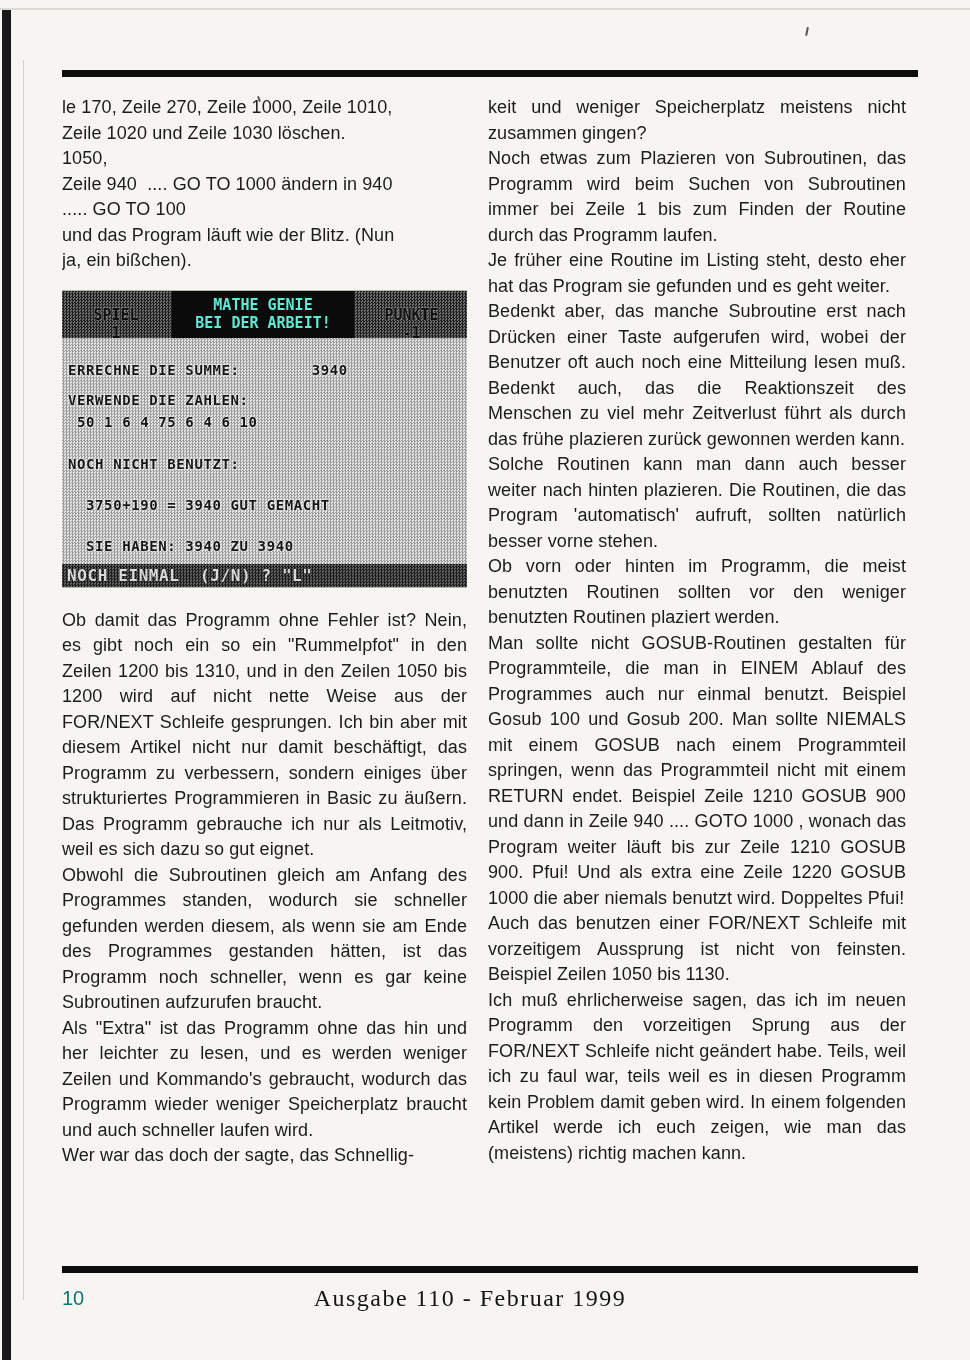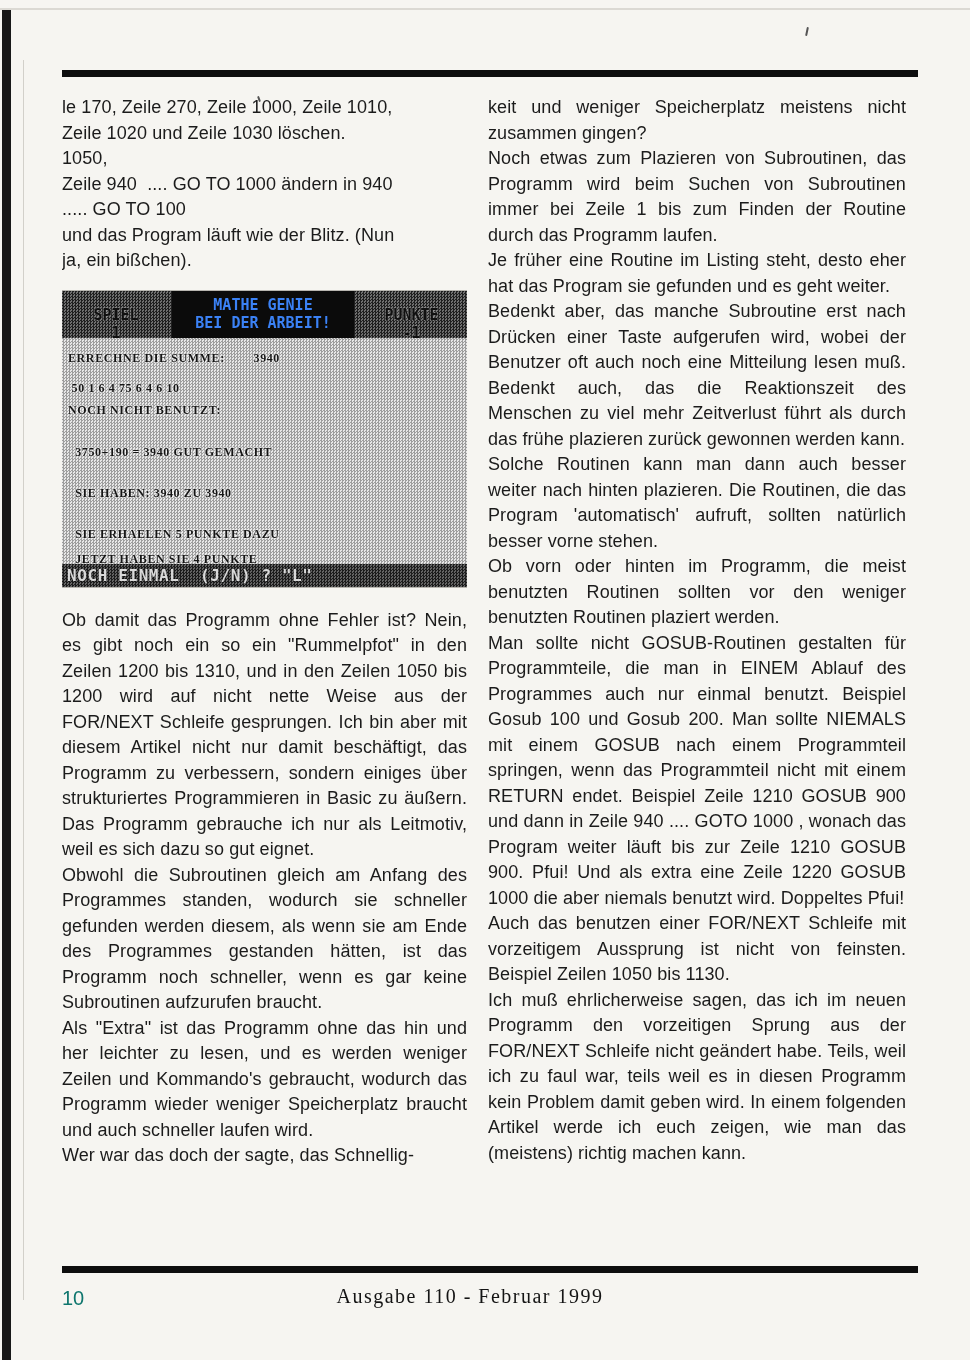--- a/index.html
+++ b/index.html
@@ -41,26 +41,26 @@
   .scr-header{
     height:47px;display:flex;flex:0 0 auto;
     background:repeating-conic-gradient(#1f1f1f 0% 25%, #6f6f6f 0% 50%) 0 0 / 3px 3px;
   }
   .scr-h-side{
     width:108px;text-align:center;font-size:15px;line-height:18px;padding-top:15px;
     color:#101010;text-shadow:0 0 2px rgba(230,230,230,.7);
   }
   .scr-h-right{flex:1;}
   .scr-title{
-    width:182px;margin:0 2px;background:#0b0b0b;color:#3b82f6;
+    width:182px;margin:0 2px;background:#0b0b0b;color:#5eead4;
     text-align:center;font-size:15px;line-height:18px;padding-top:5px;
   }
   .scr-body{
-    flex:1;overflow:hidden;padding:4px 0 0 6px;
-    font-size:12px;color:#151515;font-family:Liberation Serif, serif;
+    flex:1;overflow:hidden;padding:16px 0 0 6px;
+    font-size:14px;color:#151515;
   }
   .scr-line{
     white-space:pre;line-height:21px;letter-spacing:.6px;
     text-shadow:0 0 2px rgba(255,255,255,.95), 0 0 3px rgba(255,255,255,.85);
   }
   .scr-line:nth-child(1){margin-top:6px;}
   .scr-line:nth-child(2){margin-top:9px;}
   .scr-line:nth-child(3){margin-top:1px;}
   .scr-line:nth-child(4){margin-top:21px;}
   .scr-line:nth-child(5){margin-top:20px;}
@@ -73,21 +73,21 @@
     background:repeating-conic-gradient(#1c1c1c 0% 25%, #636363 0% 50%) 0 0 / 3px 3px;
     text-shadow:0 0 2px rgba(0,0,0,.8);
   }
 
   
   .bottom-rule{margin-top:4px;}
   .page-footer{position:relative;height:46px;margin-top:8px;}
   .pageno{position:absolute;left:0;top:6px;font-size:20px;color:#0f766e;}
   .issue{
     position:absolute;left:0;right:40px;top:4px;text-align:center;
-    font-family:"Liberation Serif", serif;font-size:20px;letter-spacing:1.5px;color:#141414;
+    font-family:"Liberation Serif", serif;font-size:24px;letter-spacing:1.5px;color:#141414;
   }
 </style>
 </head>
 <body>
 
 <div class="page">
   <div class="top-edge-line"></div>
   <div class="left-bar"></div>
   <div class="thin-guide"></div>
   <div class="speckle sp1"></div>
@@ -119,20 +119,21 @@
               <div>MATHE GENIE</div>
               <div>BEI DER ARBEIT!</div>
             </div>
             <div class="scr-h-side scr-h-right">
               <div>PUNKTE</div>
               <div>-1</div>
             </div>
           </div>
           <div class="scr-body">
             <div class="scr-line">ERRECHNE DIE SUMME:        3940</div>
+            <div class="scr-line">VERWENDE DIE ZAHLEN:</div>
             <div class="scr-line"> 50 1 6 4 75 6 4 6 10</div>
             <div class="scr-line">NOCH NICHT BENUTZT:</div>
             <div class="scr-line">  3750+190 = 3940 GUT GEMACHT</div>
             <div class="scr-line">  SIE HABEN: 3940 ZU 3940</div>
             <div class="scr-line">  SIE ERHAELEN 5 PUNKTE DAZU</div>
             <div class="scr-line">  JETZT HABEN SIE 4 PUNKTE</div>
 
           </div>
           <div class="scr-footer">NOCH EINMAL  (J/N) ? "L"</div>
         </div>

